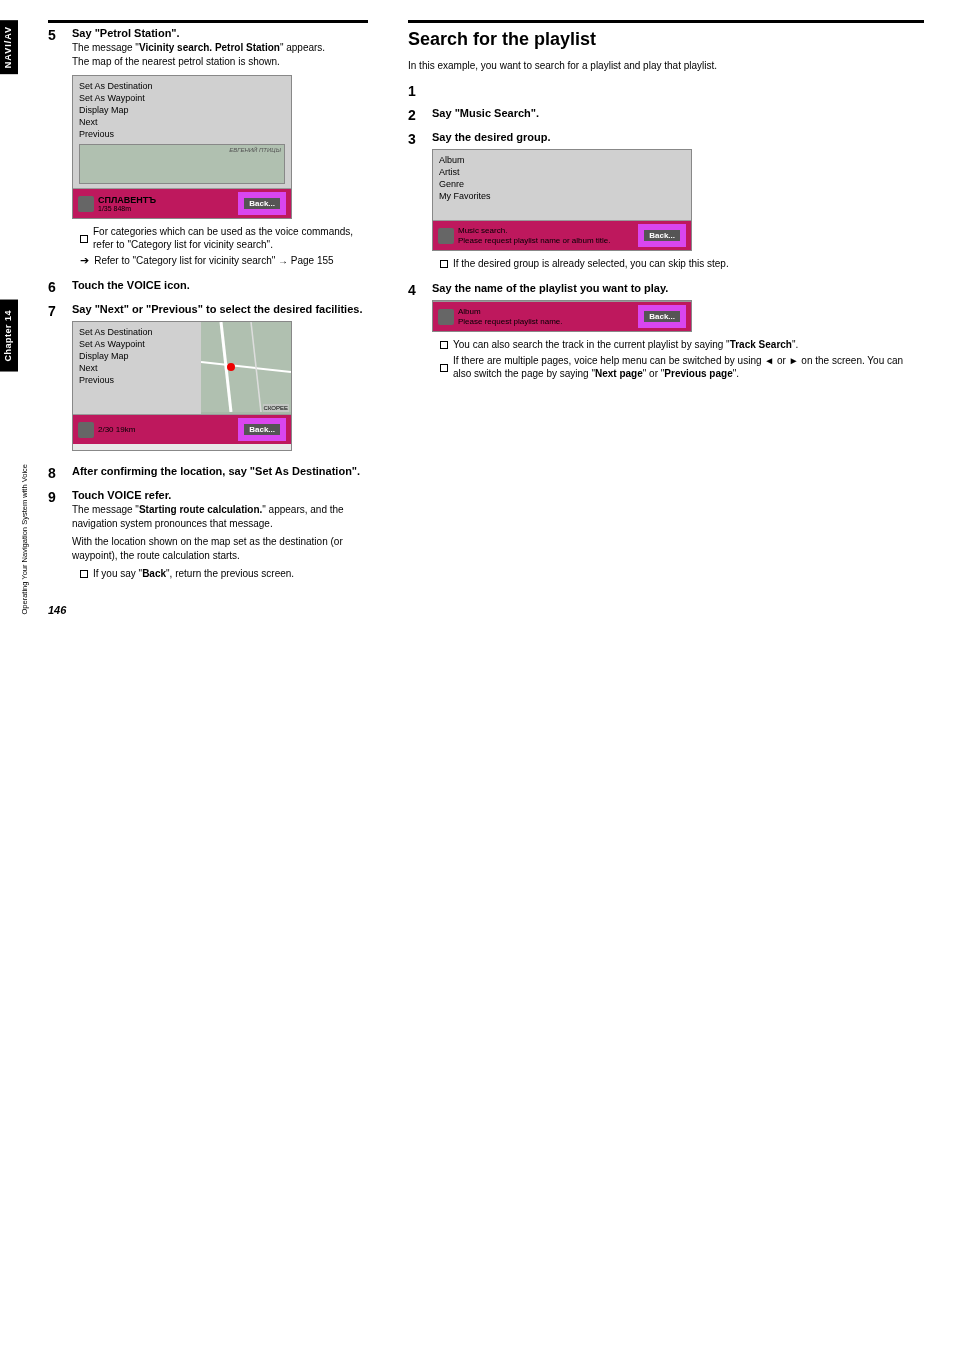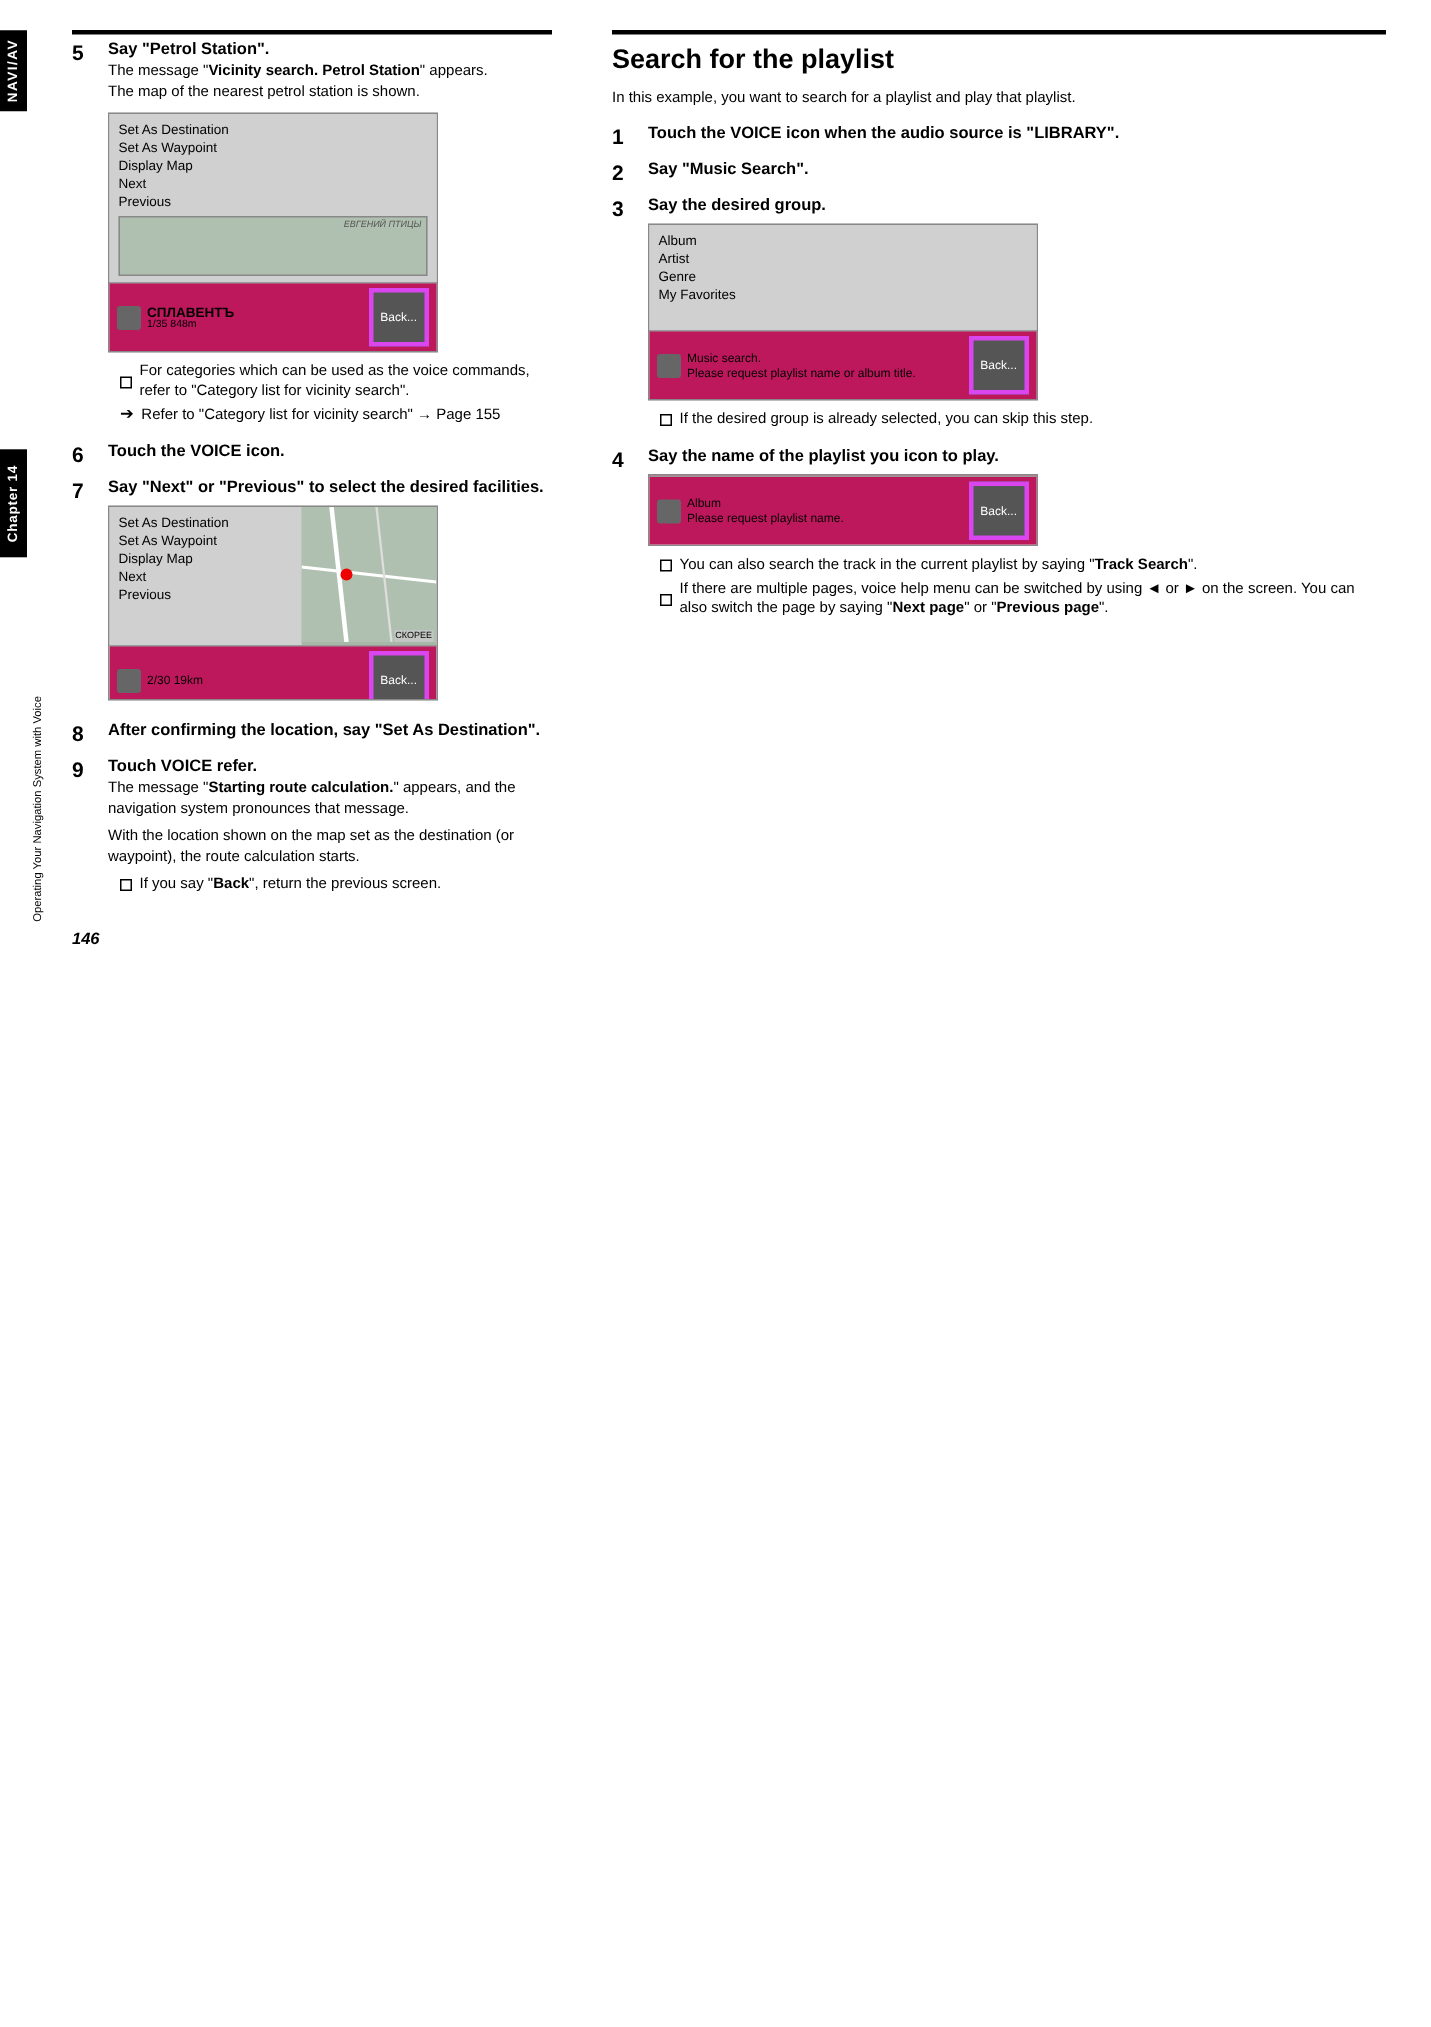--- a/index.html
+++ b/index.html
@@ -122,22 +122,23 @@
     }
     .screen-text {
       font-size: 8px;
       flex: 1;
       line-height: 1.2;
     }
     .screen-back-btn {
       background: #555;
       color: #fff;
       font-size: 8px;
-      padding: 12px 5px;
-      border: 3px solid #d946ef;
+      padding: 1px 5px;
+      border: 6px solid #d946ef;
+      font-weight: bold;
     }
     .bullet-list {
       margin: 4px 0 4px 8px;
     }
     .bullet-item {
       display: flex;
       align-items: center;
       margin-bottom: 3px;
       font-size: 10px;
       line-height: 1.3;
@@ -326,23 +327,20 @@
         <div class="page-number">146</div>
       </div>
 
       <div class="right-col">
         <div class="section-header-line"></div>
         <div class="section-title">Search for the playlist</div>
         <div class="section-intro">In this example, you want to search for a playlist and play that playlist.</div>
 
         <div class="step-row">
           <div class="step-num">1</div>
-          <div class="step-content">
-            <div class="step-title">Touch the VOICE icon when the audio source is "LIBRARY".</div>
-          </div>
         </div>
 
         <div class="step-row">
           <div class="step-num">2</div>
           <div class="step-content">
             <div class="step-title">Say "Music Search".</div>
           </div>
         </div>
 
         <div class="step-row">
@@ -371,21 +369,21 @@
                 <div class="bullet-square"></div>
                 <span>If the desired group is already selected, you can skip this step.</span>
               </div>
             </div>
           </div>
         </div>
 
         <div class="step-row">
           <div class="step-num">4</div>
           <div class="step-content">
-            <div class="step-title">Say the name of the playlist you icon to play.</div>
+            <div class="step-title">Say the name of the playlist you want to play.</div>
 
             <div class="screen-mockup" style="width:260px;">
               <div class="screen-bottom-bar">
                 <div class="screen-icon" style="background:#666;border-radius:2px;width:16px;height:16px;"></div>
                 <div class="screen-text">
                   Album<br>Please request playlist name.
                 </div>
                 <div class="screen-back-btn">Back...</div>
               </div>
             </div>

